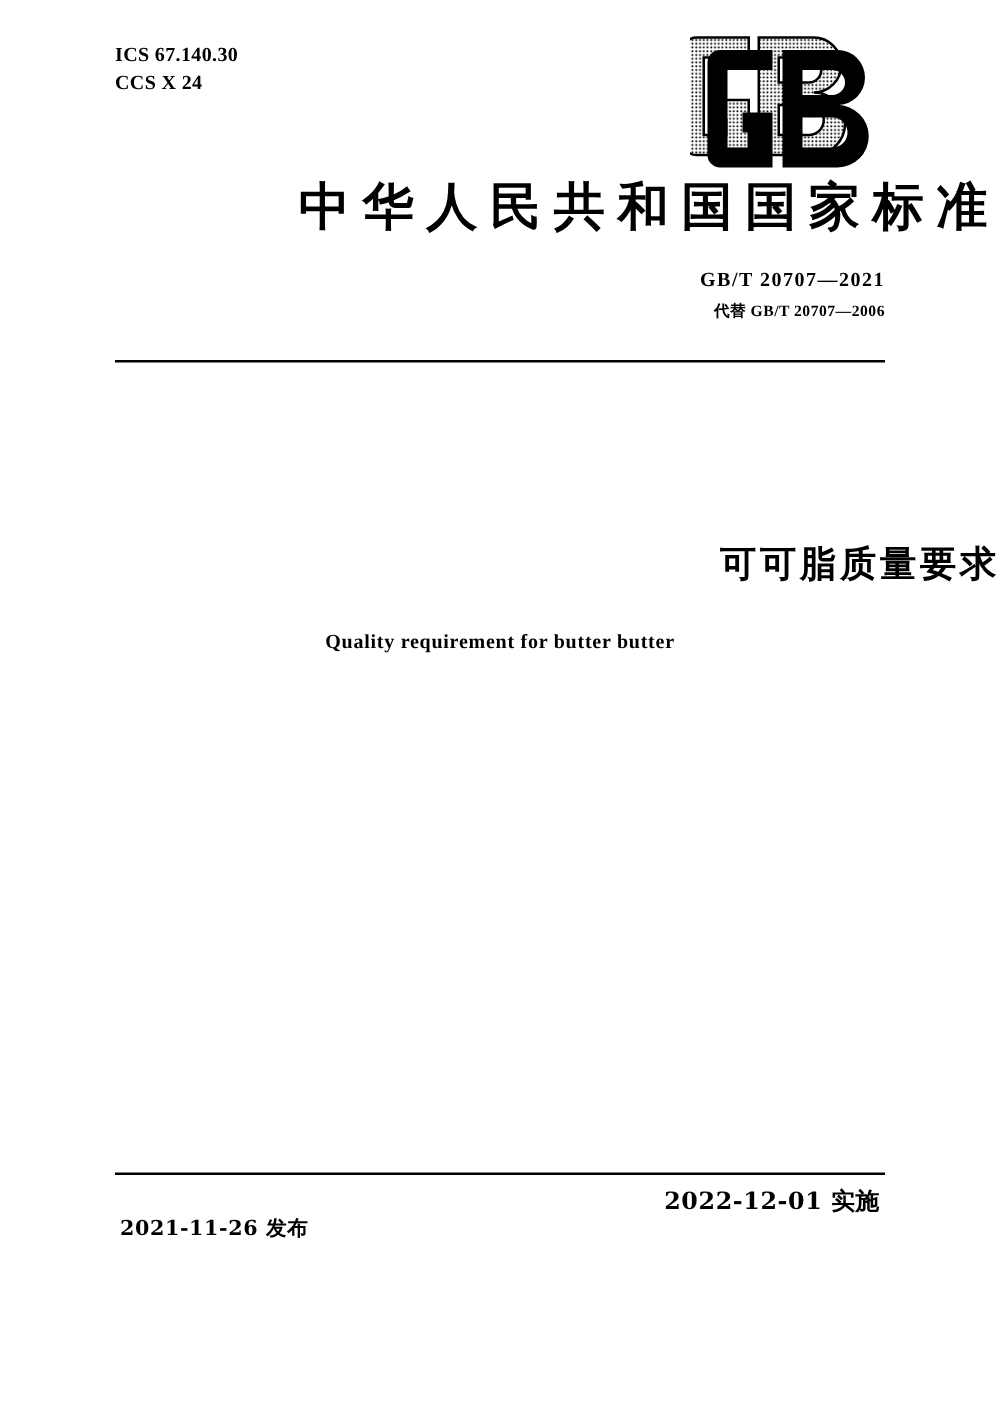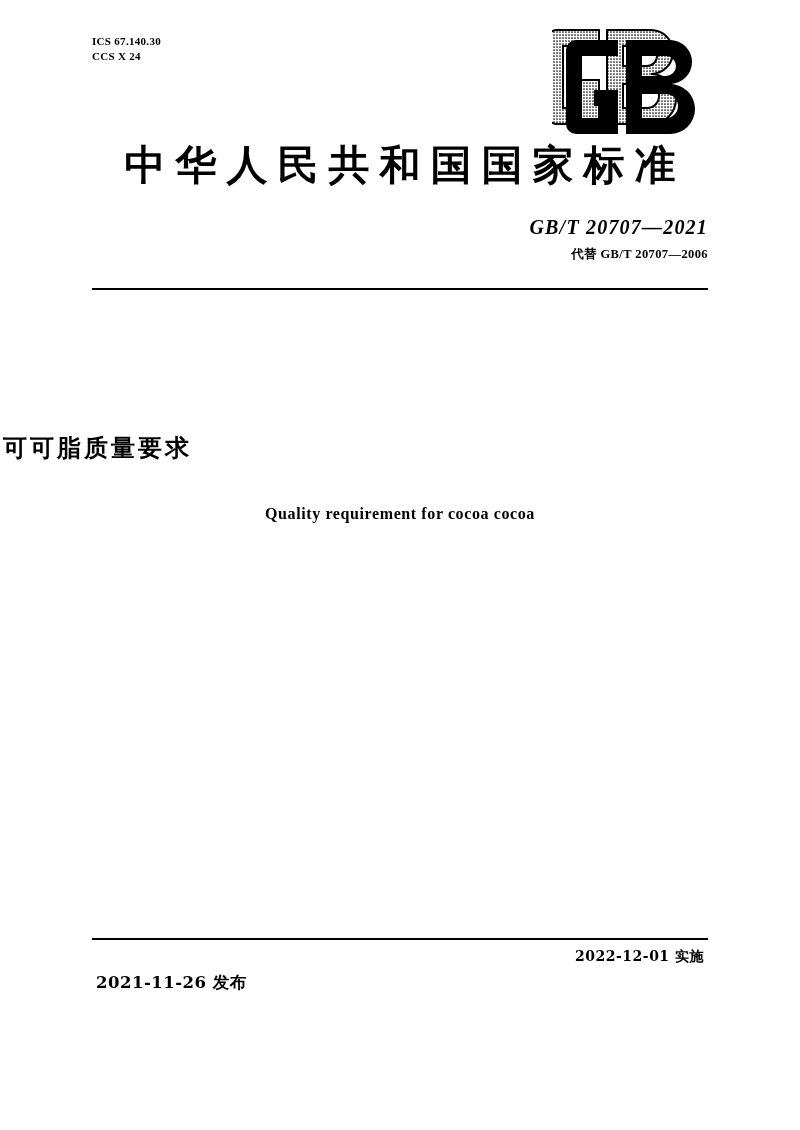--- a/index.html
+++ b/index.html
@@ -23,64 +23,63 @@
   
   .ics-block {
     position: absolute;
     left: 92px;
     top: 34px;
     line-height: 1.35;
   }
   .ics-line {
     font-family: "Liberation Serif", serif;
     font-weight: bold;
-    font-size: 11px;
+    font-size: 16px;
     letter-spacing: 0.3px;
     white-space: nowrap;
   }
 
   
   .gb-emblem {
     position: absolute;
     right: 88px;
     top: 28px;
     width: 160px;
     height: 110px;
   }
   .gb-emblem svg { display: block; }
 
   
   .cn-title {
     position: absolute;
     left: 0;
     right: 0;
     top: 138px;
-    text-align: center;
+    text-align: right;
     font-family: Liberation Serif, serif;
     font-weight: bold;
     font-size: 41px;
     letter-spacing: 10px;
     text-indent: 10px;
     white-space: nowrap;
   }
 
   
   .std-no {
     position: absolute;
     right: 92px;
     top: 216px;
     text-align: right;
   }
   .std-no-main {
     font-family: "Liberation Serif", serif;
     font-weight: bold;
-    font-size: 20px;
+    font-size: 16px;
     letter-spacing: 1.2px;
     white-space: nowrap;
-    font-style: italic;
   }
   .std-no-replace {
     margin-top: 7px;
     font-family: "Liberation Serif", serif;
     font-weight: bold;
     font-size: 12.5px;
     letter-spacing: 0.4px;
     white-space: nowrap;
   }
 
@@ -101,24 +100,24 @@
     height: 2px;
     background: #000000;
   }
 
   
   .doc-title {
     position: absolute;
     left: 0;
     right: 0;
     top: 432px;
-    text-align: left;
-    font-family: "DejaVu Serif", serif;
-    font-weight: bold;
-    font-size: 24px;
+    text-align: right;
+    font-family: "DejaVu Serif", serif;
+    font-weight: bold;
+    font-size: 29px;
     letter-spacing: 3px;
     text-indent: 3px;
     white-space: nowrap;
   }
   .doc-subtitle {
     position: absolute;
     left: 0;
     right: 0;
     top: 505px;
     text-align: center;
@@ -140,21 +139,21 @@
     letter-spacing: 0.5px;
     white-space: nowrap;
     margin-top: 24px;
   }
   .date-impl {
     position: absolute;
     right: 96px;
     top: 948px;
     font-family: "DejaVu Serif", serif;
     font-weight: bold;
-    font-size: 14px;
+    font-size: 19px;
     letter-spacing: 0.5px;
     white-space: nowrap;
   }
 
   
   .publisher {
     position: absolute;
     left: 0;
     right: 0;
     top: 1000px;
@@ -222,21 +221,21 @@
   <div class="cn-title">中华人民共和国国家标准</div>
 
   <div class="std-no">
     <div class="std-no-main">GB/T 20707—2021</div>
     <div class="std-no-replace">代替 GB/T 20707—2006</div>
   </div>
 
   <div class="rule-top"></div>
 
   <div class="doc-title">可可脂质量要求</div>
-  <div class="doc-subtitle">Quality requirement for cocoa cocoa</div>
+  <div class="doc-subtitle">Quality requirement for butter butter</div>
 
   <div class="rule-bottom"></div>
 
   <div class="date-issue">2021-11-26 发布</div>
   <div class="date-impl">2022-12-01 实施</div>
 
 
 </div>
 
 </body></html>

